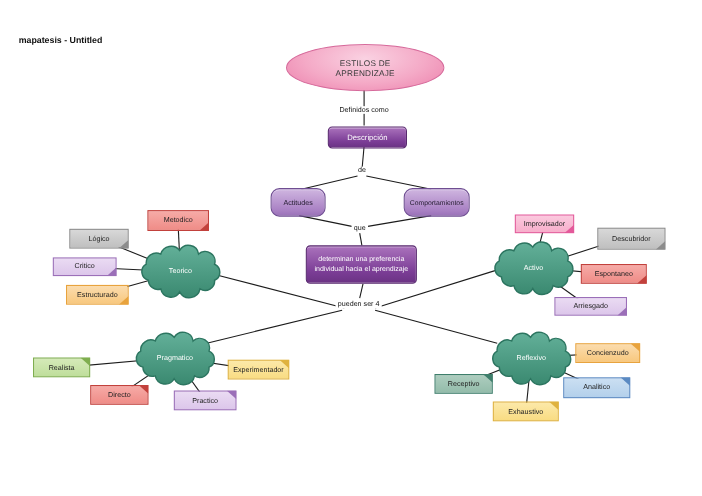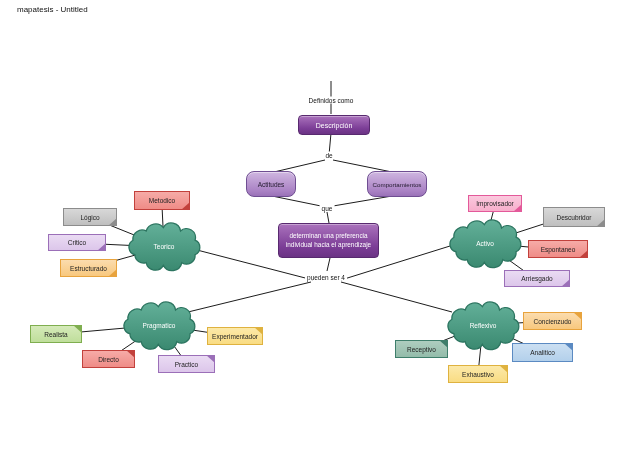--- a/index.html
+++ b/index.html
@@ -1,20 +1,20 @@
 <!DOCTYPE html>
 <html><head>
 <meta charset="utf-8">
 <style>
   html,body{margin:0;padding:0;background:#fff;}
   body{font-family:"Liberation Sans", sans-serif;}
   #canvas{position:relative;width:638px;height:451px;background:#ffffff;overflow:hidden;}
 
   
-  .win-title{position:absolute;left:17px;top:5px;font-size:8px;font-weight:normal;color:#111;z-index:3;}
+  .win-title{position:absolute;left:17px;top:32px;font-size:8px;font-weight:bold;color:#111;z-index:3;}
 
   
   .wires{position:absolute;left:0;top:0;z-index:1;}
   .wires line{stroke:#1c1c1c;stroke-width:1;}
 
   
   .lbl{position:absolute;transform:translate(-50%,-50%);background:#fff;padding:0 2px;
        font-size:6.5px;color:#111;z-index:3;white-space:nowrap;}
 
   
@@ -123,20 +123,22 @@
     <line x1="159" y1="325" x2="58" y2="334"></line>
     <line x1="159" y1="325" x2="232" y2="336"></line>
     <line x1="159" y1="325" x2="109" y2="359"></line>
     <line x1="159" y1="325" x2="187" y2="364"></line>
     <line x1="483" y1="325" x2="552" y2="321"></line>
     <line x1="483" y1="325" x2="422" y2="349"></line>
     <line x1="483" y1="325" x2="542" y2="352"></line>
     <line x1="483" y1="325" x2="478" y2="374"></line>
   </svg>
 
+  <div class="root-ellipse">ESTILOS DE
+APRENDIZAJE</div>
 
   <div class="lbl" style="left:331px;top:100px;">Definidos como</div>
   <div class="lbl" style="left:329px;top:155px;">de</div>
   <div class="lbl" style="left:327px;top:208px;">que</div>
   <div class="lbl" style="left:326px;top:277px;">pueden ser 4</div>
 
   <div class="pbox dark p-descripcion">Descripción</div>
   <div class="pbox light p-actitudes">Actitudes</div>
   <div class="pbox light p-comportamientos">Comportamientos</div>
   <div class="pbox dark p-central">determinan una preferencia individual hacia el aprendizaje</div>

